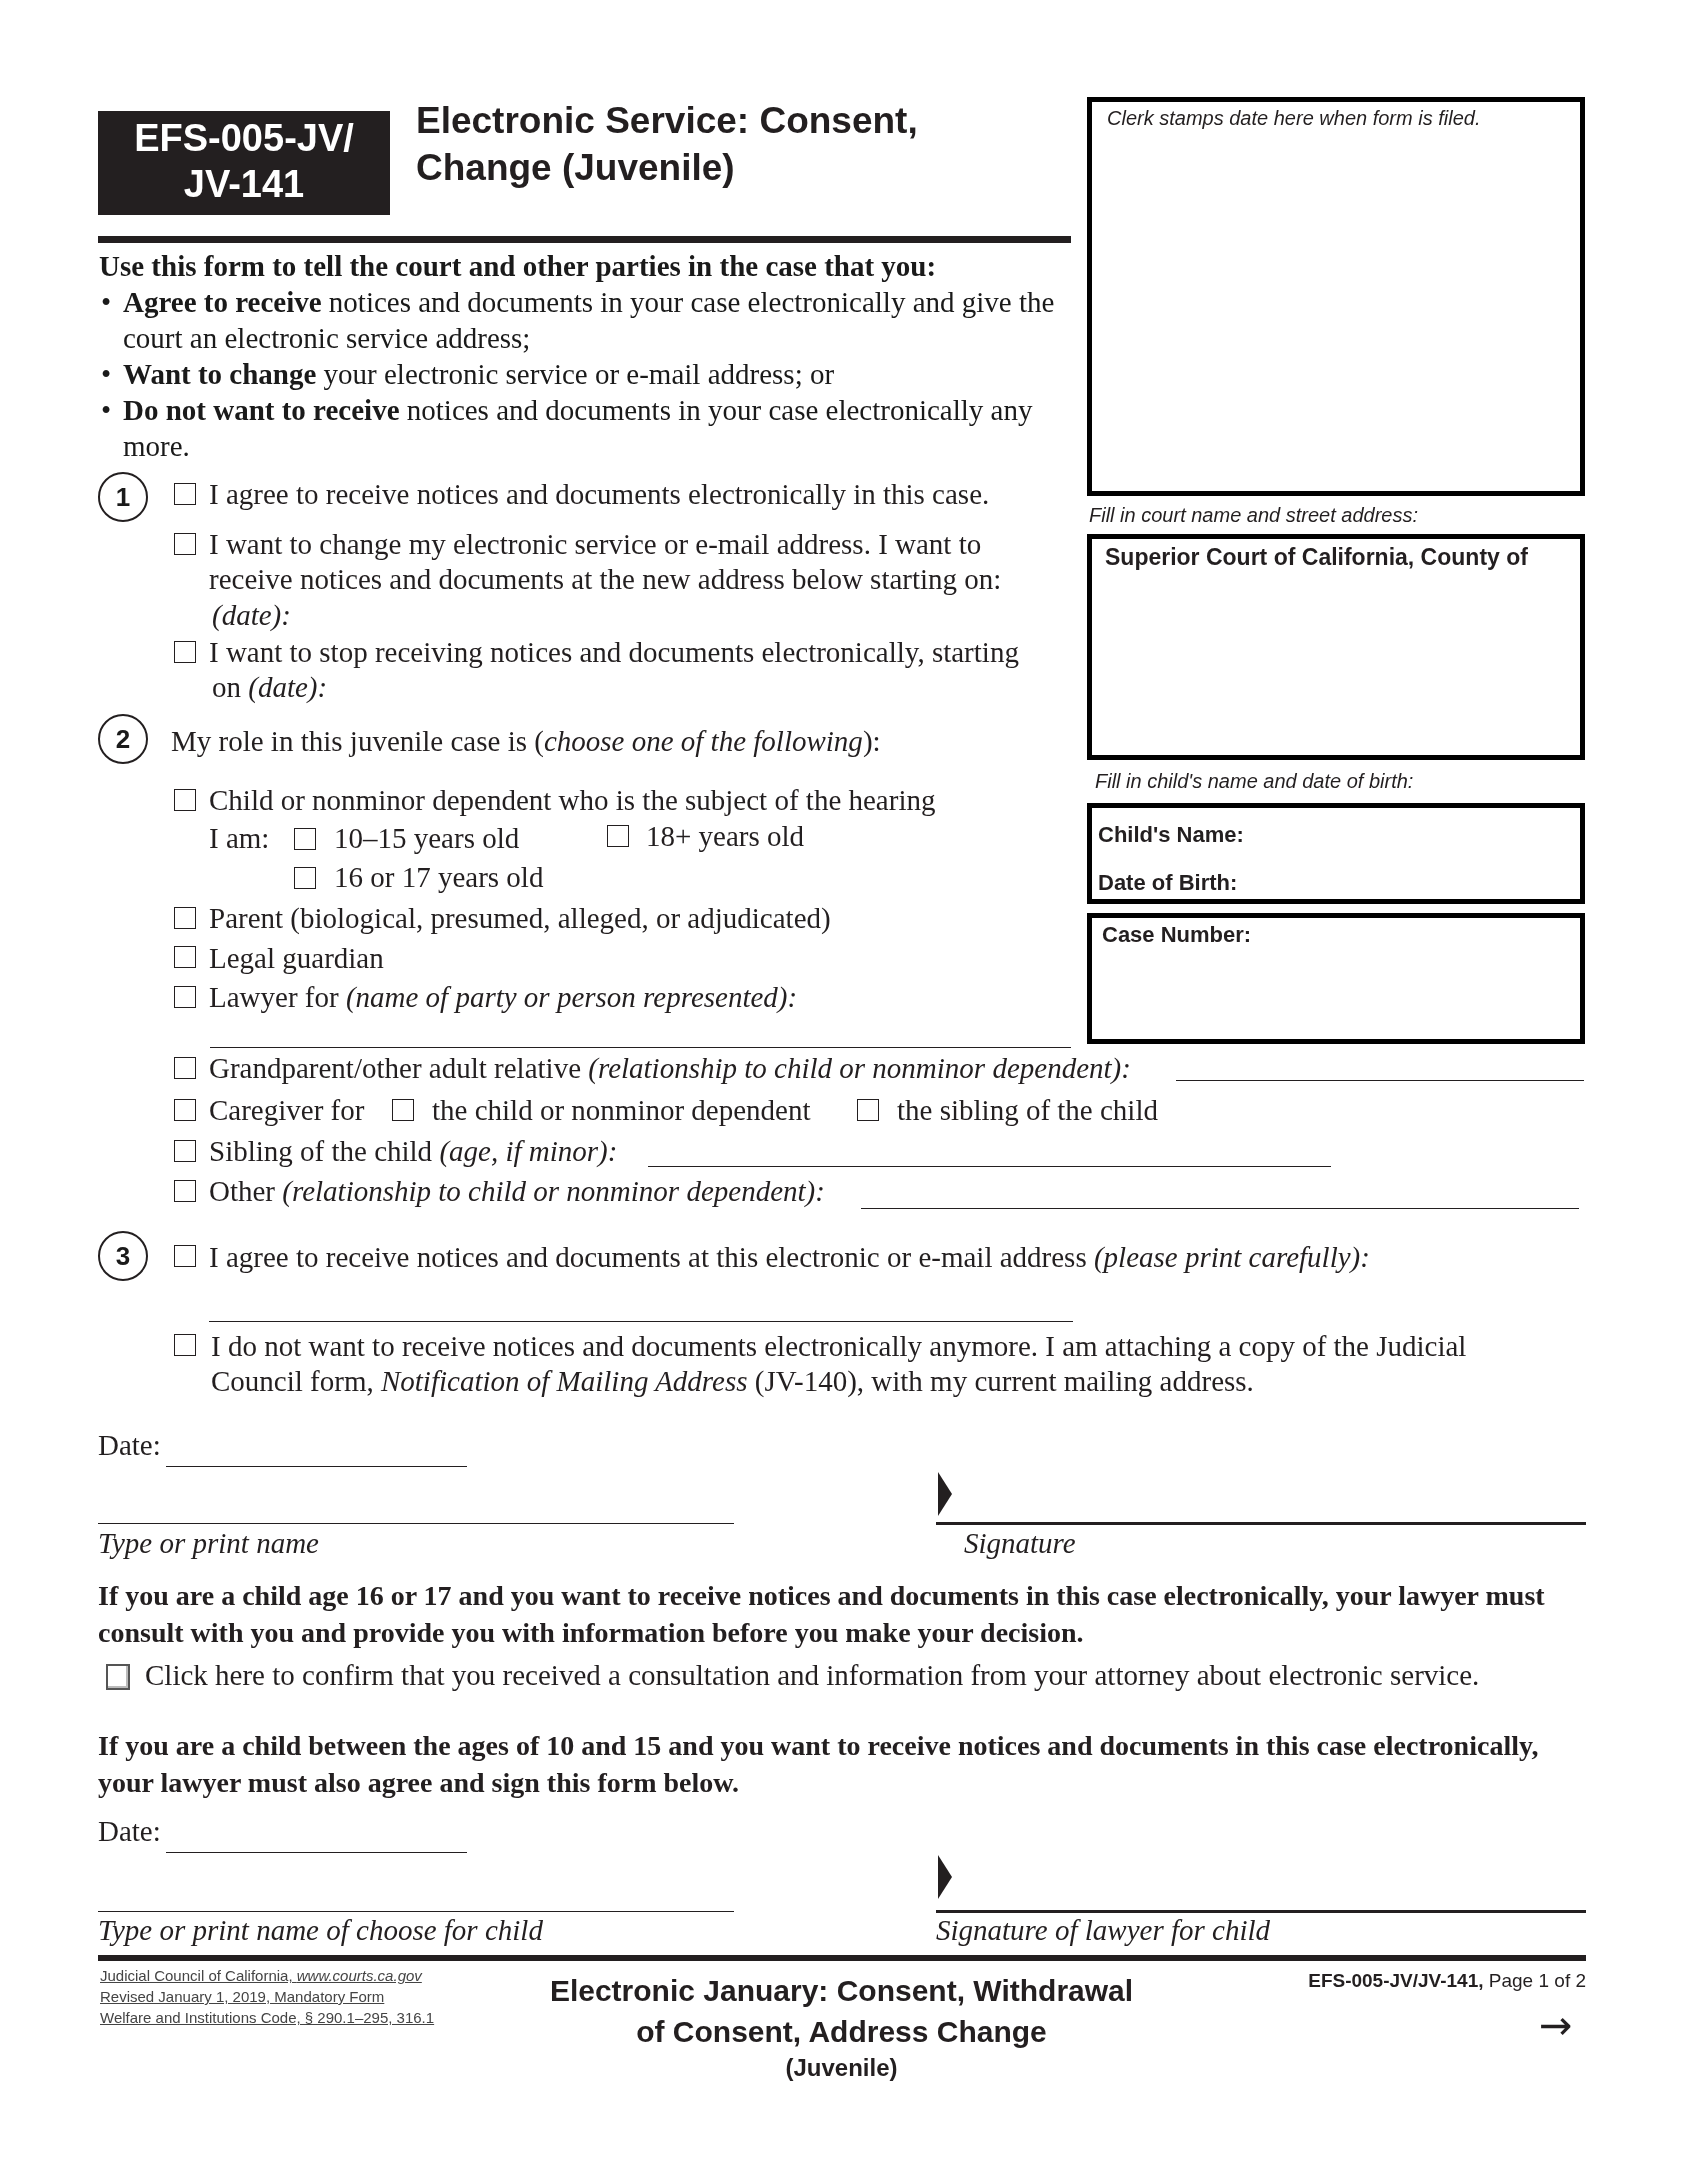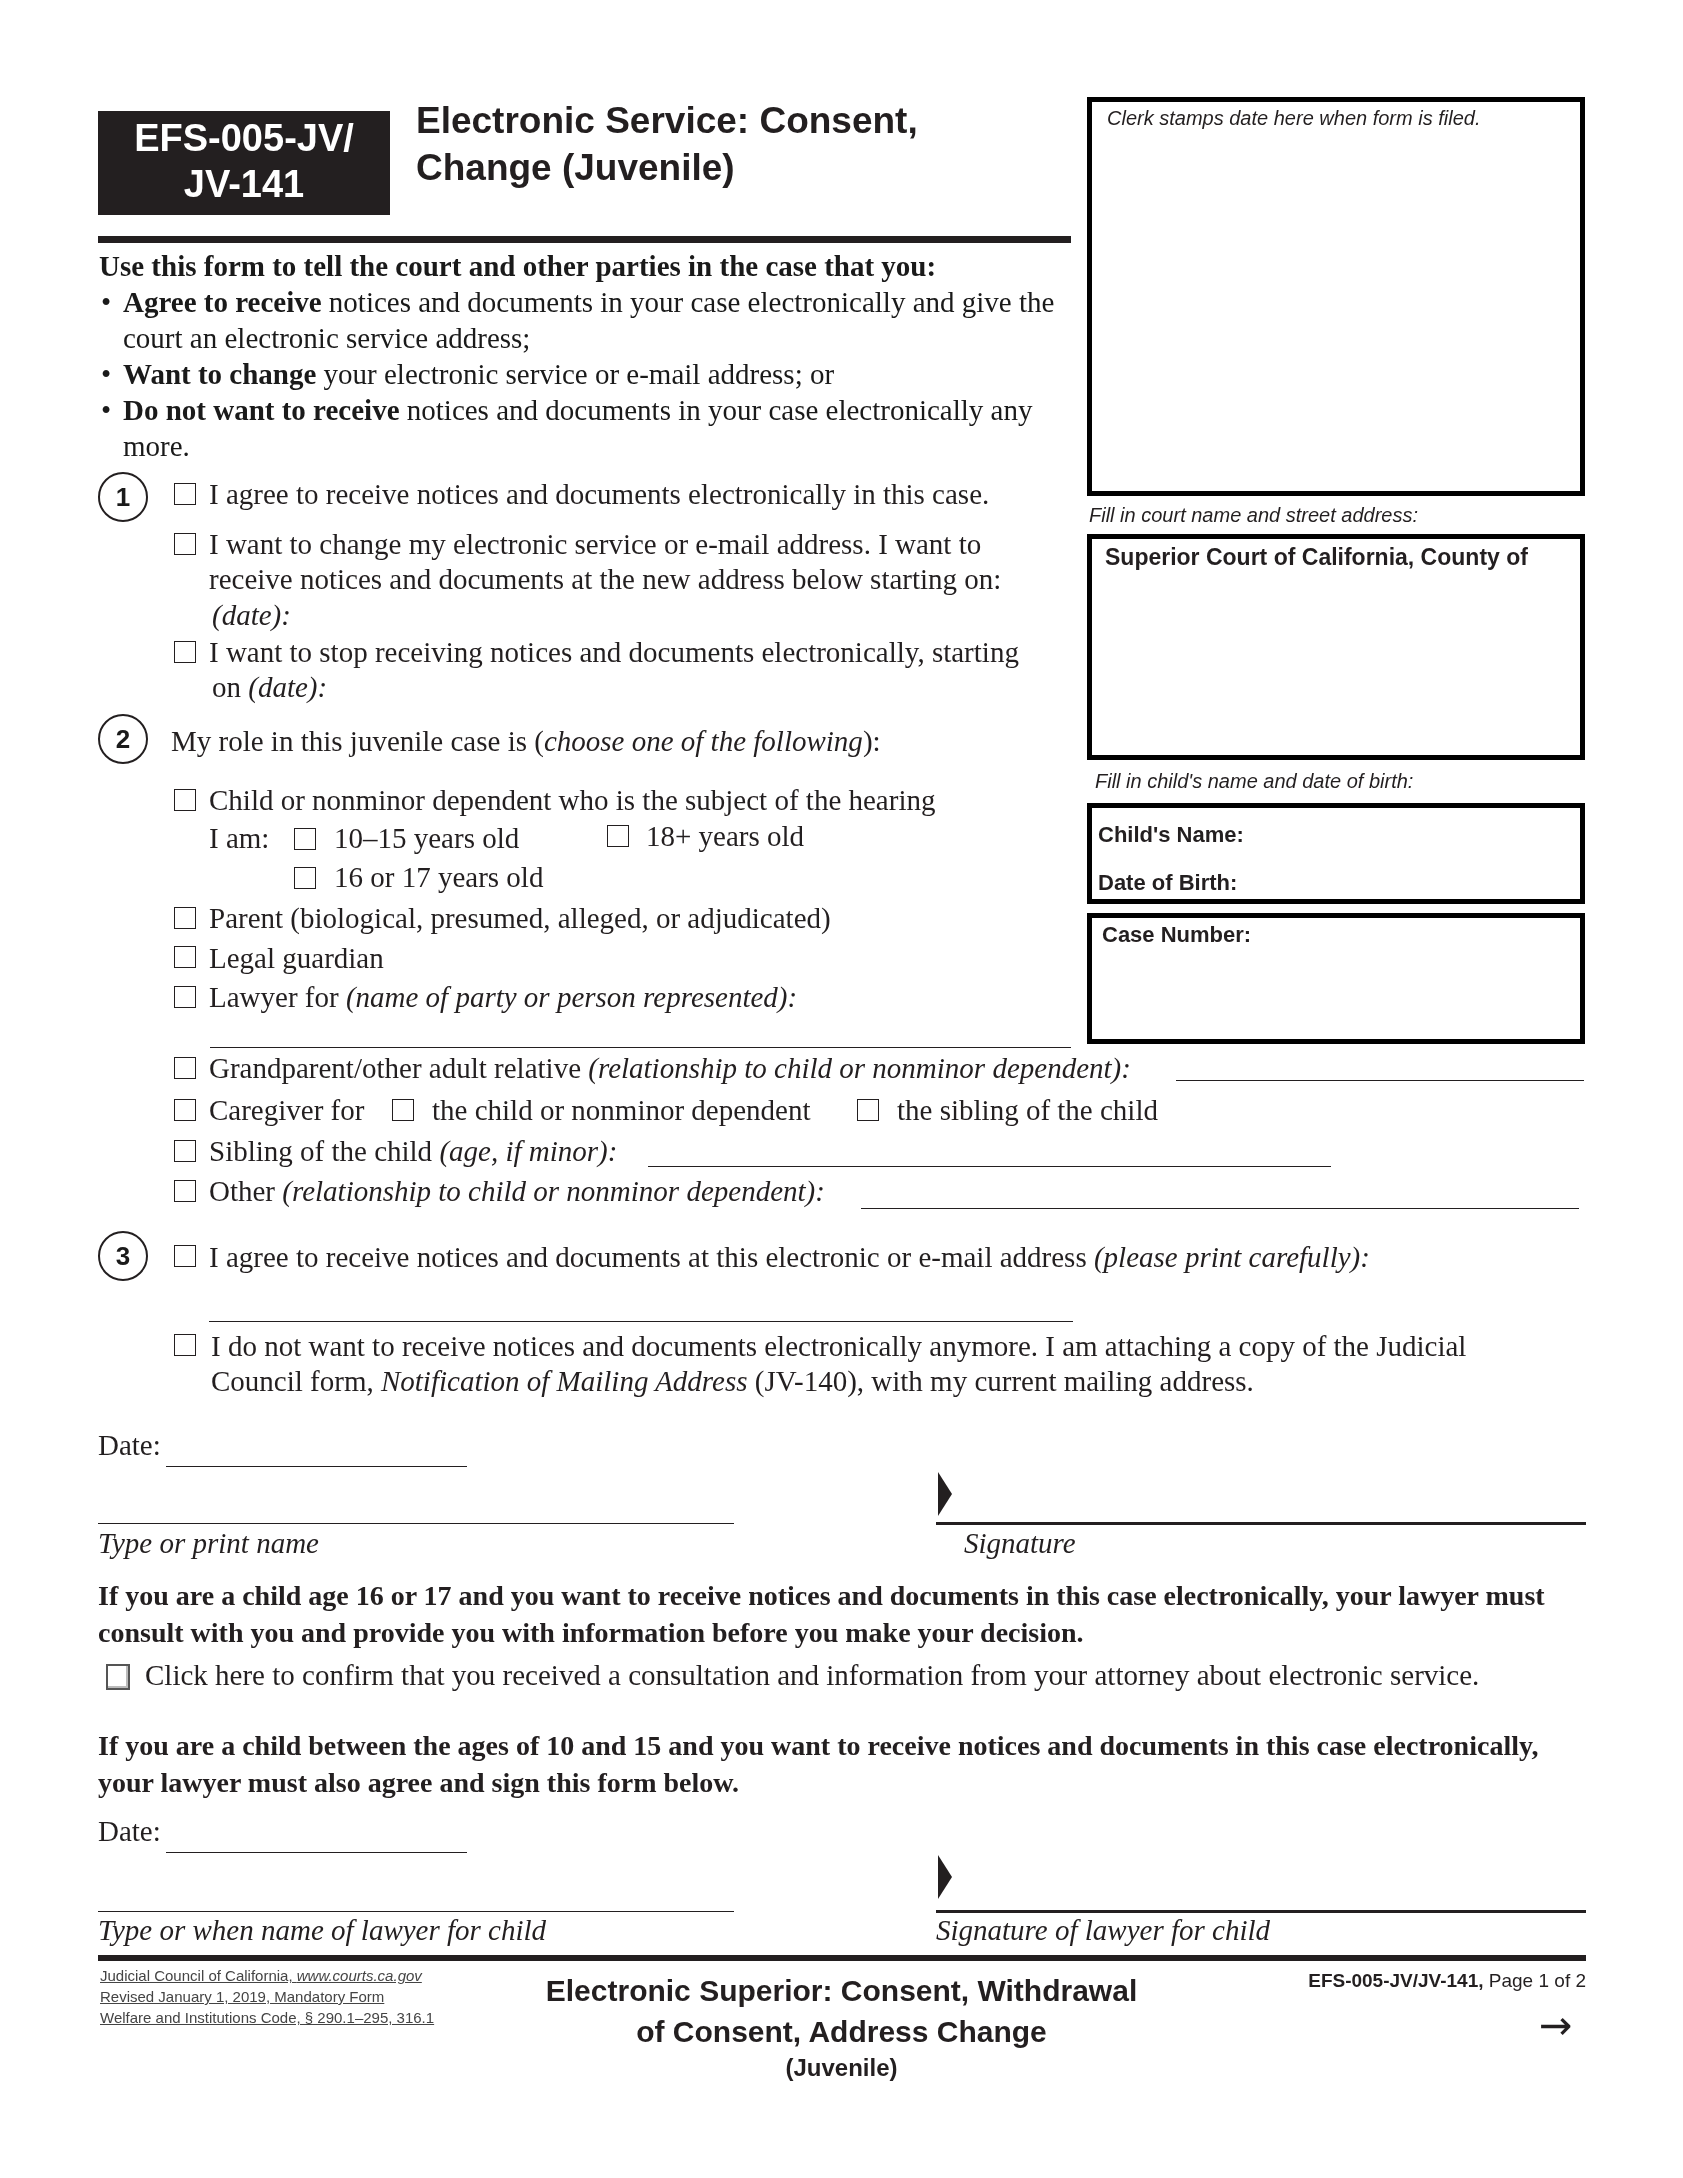--- a/index.html
+++ b/index.html
@@ -165,31 +165,31 @@
 <div class="abs italic-label" style="left:964px; top:1527px;">Signature</div>
 
 <div class="abs bold-para" style="left:98px; top:1577px; width:1485px;">If you are a child age 16 or 17 and you want to receive notices and documents in this case electronically, your lawyer must consult with you and provide you with information before you make your decision.</div>
 <div class="abs chk shaded" style="left:106px; top:1664px; width:24px; height:26px;"></div>
 <div class="abs txt" style="left:145px; top:1657px;">Click here to confirm that you received a consultation and information from your attorney about electronic service.</div>
 <div class="abs bold-para" style="left:98px; top:1727px; width:1485px;">If you are a child between the ages of 10 and 15 and you want to receive notices and documents in this case electronically, your lawyer must also agree and sign this form below.</div>
 
 <div class="abs txt" style="left:98px; top:1813px;">Date:</div>
 <div class="abs line" style="left:166px; top:1852px; width:301px;"></div>
 <div class="abs line" style="left:98px; top:1911px; width:636px;"></div>
-<div class="abs italic-label" style="left:98px; top:1914px;">Type or when name of lawyer for child</div>
+<div class="abs italic-label" style="left:98px; top:1914px;">Type or print name of choose for child</div>
 <div class="abs sig-arrow" style="left:938px; top:1855px;"></div>
 <div class="abs line thick" style="left:936px; top:1910px; width:650px;"></div>
 <div class="abs italic-label" style="left:936px; top:1914px;">Signature of lawyer for child</div>
 
 <div class="abs footer-rule"></div>
 <div class="abs footer-left">
   <div><span>Judicial Council of California, </span><i>www.courts.ca.gov</i></div>
   <div>Revised January 1, 2019, Mandatory Form</div>
   <div>Welfare and Institutions Code, § 290.1–295, 316.1</div>
 </div>
 <div class="abs footer-center">
-  <div>Electronic Superior: Consent, Withdrawal</div>
+  <div>Electronic January: Consent, Withdrawal</div>
   <div>of Consent, Address Change</div>
   <div class="sub">(Juvenile)</div>
 </div>
 <div class="abs footer-right"><b>EFS-005-JV/JV-141,</b><span> Page 1 of 2</span></div>
 <div class="abs next-arrow">→</div>
 
 
 </body></html>

